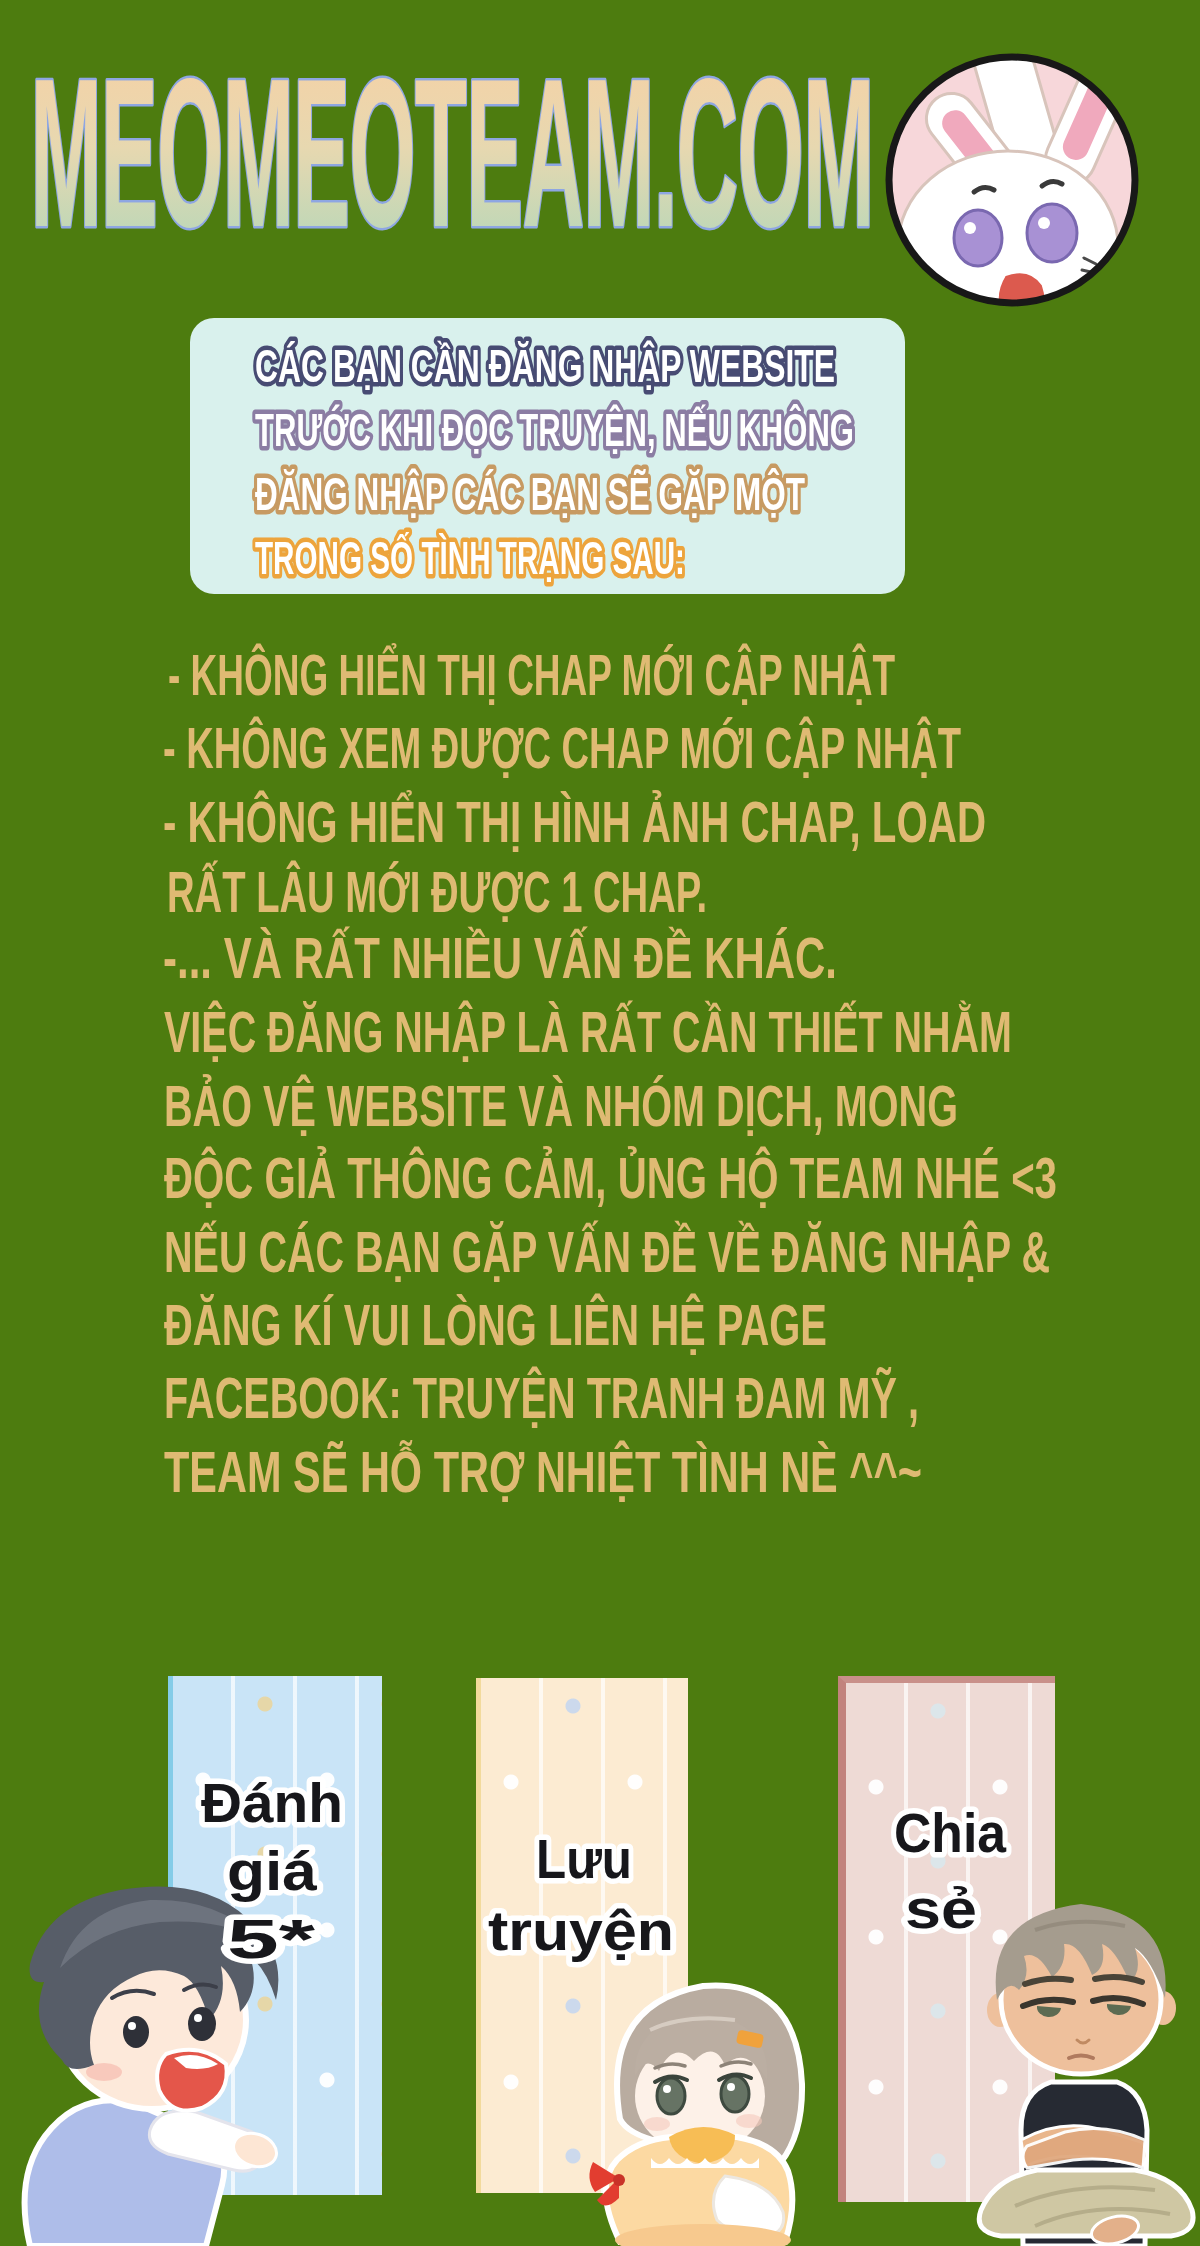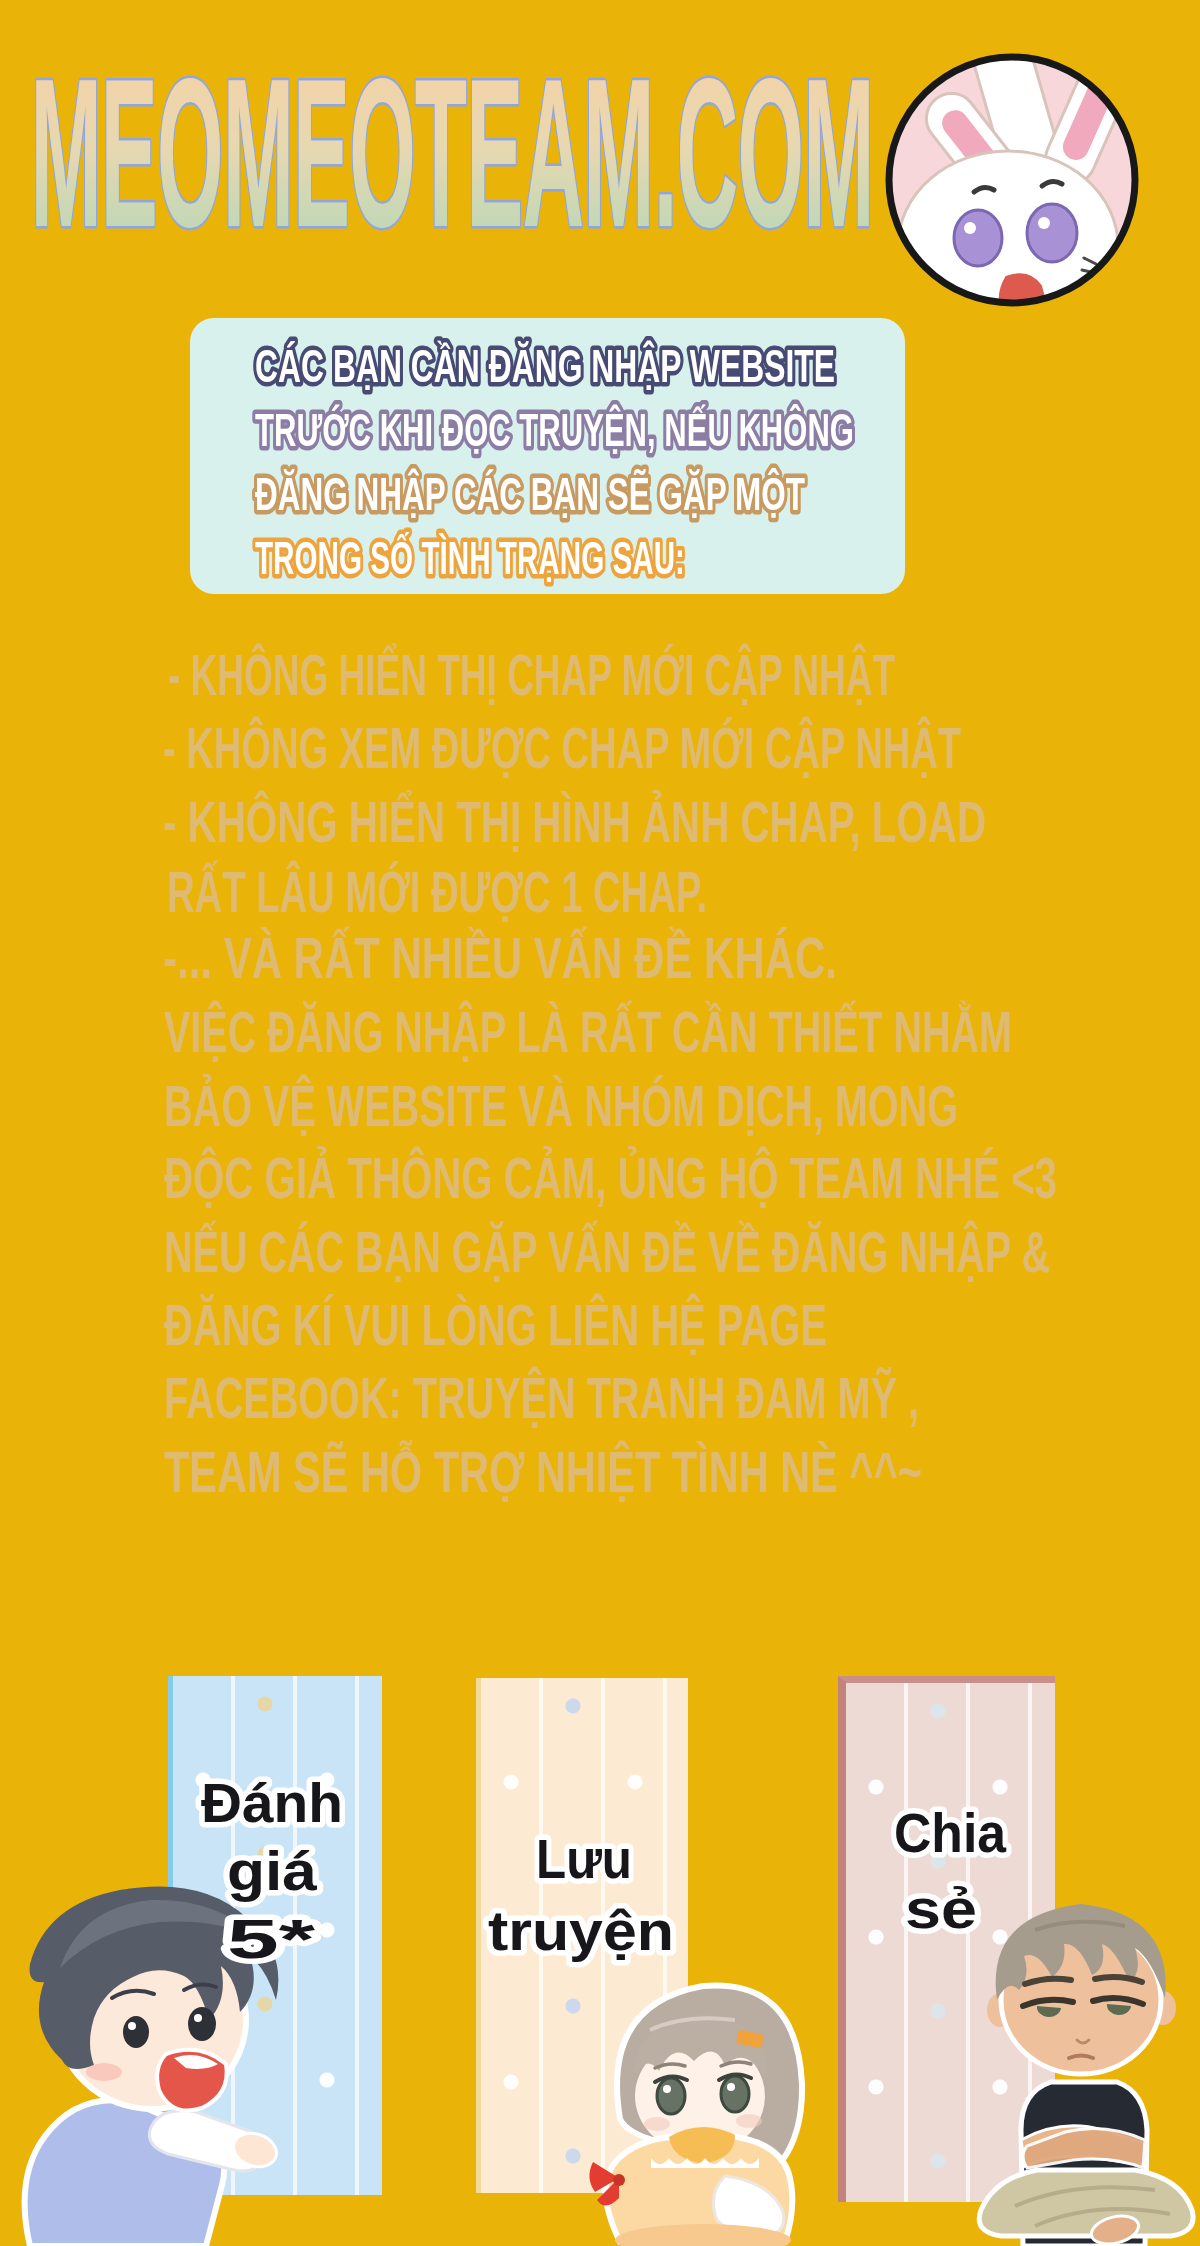--- a/index.html
+++ b/index.html
@@ -1,16 +1,16 @@
 <!DOCTYPE html>
 <html><head>
 <meta charset="utf-8">
 <style>
   html,body{margin:0;padding:0;background:#fff;}
-  #stage{position:relative;width:1200px;height:2246px;background:#eab308;overflow:hidden;
+  #stage{position:relative;width:1200px;height:2246px;background:#4d7c0f;overflow:hidden;
          font-family:"Liberation Sans",sans-serif;}
   .abs{position:absolute;}
   
   #notice-box{left:190px;top:318px;width:715px;height:276px;background:#d9f1ed;border-radius:24px;}
   
   .card{top:1676px;width:209px;height:519px;}
   .card .pattern{position:absolute;inset:0;
     background-image:
       radial-gradient(circle 8px at 8px 8px, rgba(255,255,255,.95) 0 7px, transparent 8px),
       repeating-linear-gradient(to right, transparent 0 58px, rgba(255,255,255,.7) 58px 62px);

